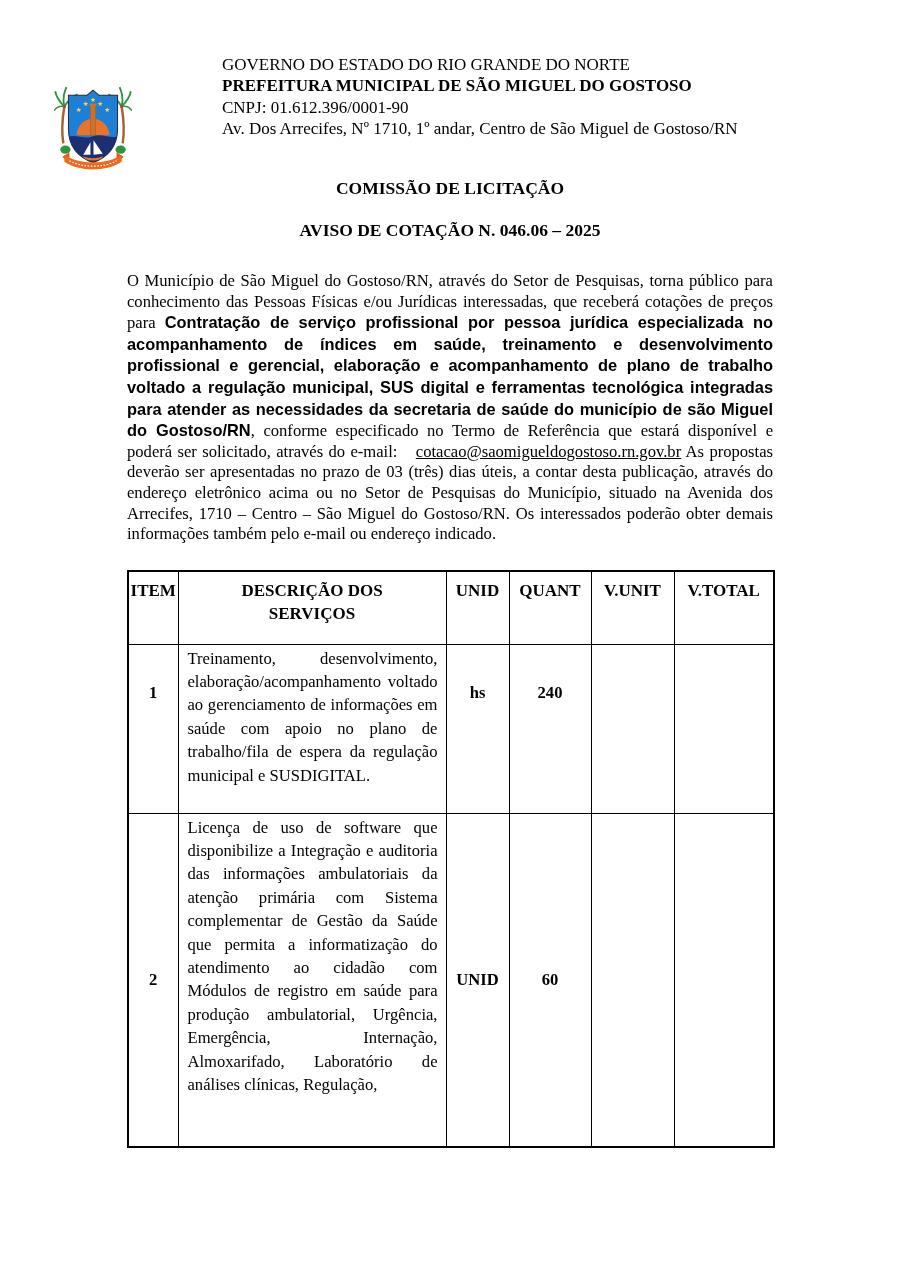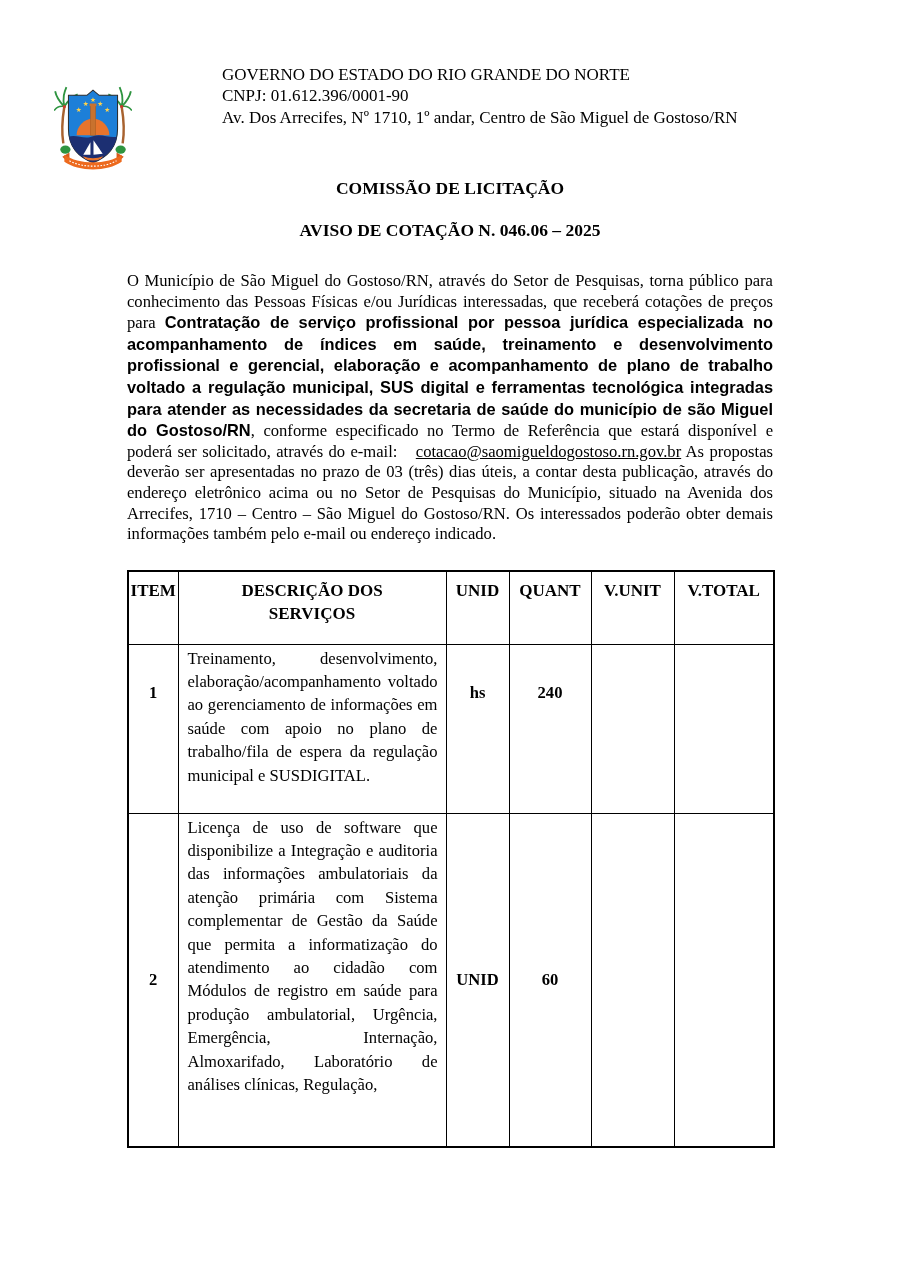--- a/index.html
+++ b/index.html
@@ -7,21 +7,21 @@
   body { font-family:"Liberation Serif", serif; color:#000; }
   .page {
     position:relative; width:900px; height:1273px; background:#ffffff;
     margin:0 auto; overflow:hidden;
   }
 
   
   .logo-wrap { position:absolute; left:54px; top:82px; width:78px; height:88px; }
   .logo-wrap svg { width:100%; height:100%; display:block; }
 
-  .header-lines { position:absolute; left:222px; top:64px; width:600px;
+  .header-lines { position:absolute; left:222px; top:54px; width:600px;
     font-size:17px; line-height:21.4px; white-space:nowrap; }
   .header-lines .hl-bold { font-weight:bold; }
 
   
   .title-commission, .title-notice {
     position:absolute; left:0; width:900px; text-align:center;
     font-weight:bold; font-size:17.5px;
   }
   .title-commission { top:178px; }
   .title-notice { top:220px; }
@@ -118,20 +118,21 @@
 
       <path d="M8,73 L15,69 L15,80 Z" fill="#d85a1a"></path>
       <path d="M68,73 L61,69 L61,80 Z" fill="#d85a1a"></path>
       <path d="M10,71 C24,81 52,81 66,71 L66,78 C52,88 24,88 10,78 Z" fill="#ed6a1e"></path>
       <path d="M15,77 C27,84 49,84 61,77" stroke="#ffffff" stroke-width="1.1" fill="none" stroke-dasharray="1.6 1.5"></path>
     </svg>
   </div>
 
   <div class="header-lines">
     <div>GOVERNO DO ESTADO DO RIO GRANDE DO NORTE</div>
+    <div class="hl-bold">PREFEITURA MUNICIPAL DE SÃO MIGUEL DO GOSTOSO</div>
     <div>CNPJ: 01.612.396/0001-90</div>
     <div>Av. Dos Arrecifes, Nº 1710, 1º andar, Centro de São Miguel de Gostoso/RN</div>
   </div>
 
   <div class="title-commission">COMISSÃO DE LICITAÇÃO</div>
   <div class="title-notice">AVISO DE COTAÇÃO N. 046.06 – 2025</div>
 
   <p class="notice-paragraph"><span>O Município de São Miguel do Gostoso/RN, através do Setor de Pesquisas, torna público para conhecimento das Pessoas Físicas e/ou Jurídicas interessadas, que receberá cotações de preços para </span><span class="obj-bold">Contratação de serviço profissional por pessoa jurídica especializada no acompanhamento de índices em saúde, treinamento e desenvolvimento profissional e gerencial, elaboração e acompanhamento de plano de trabalho voltado a regulação municipal, SUS digital e ferramentas tecnológica integradas para atender as necessidades da secretaria de saúde do município de são Miguel do Gostoso/RN</span><span>, conforme especificado no Termo de Referência que estará disponível e poderá ser solicitado, através do e-mail: </span><a class="email-link">cotacao@saomigueldogostoso.rn.gov.br</a><span>  As propostas deverão ser apresentadas no prazo de 03 (três) dias úteis, a contar desta publicação, através do endereço eletrônico acima ou no Setor de Pesquisas do Município, situado na Avenida dos Arrecifes, 1710 – Centro – São Miguel do Gostoso/RN. Os interessados poderão obter demais informações também pelo e-mail ou endereço indicado.</span></p>
 
   <table class="quotation">

